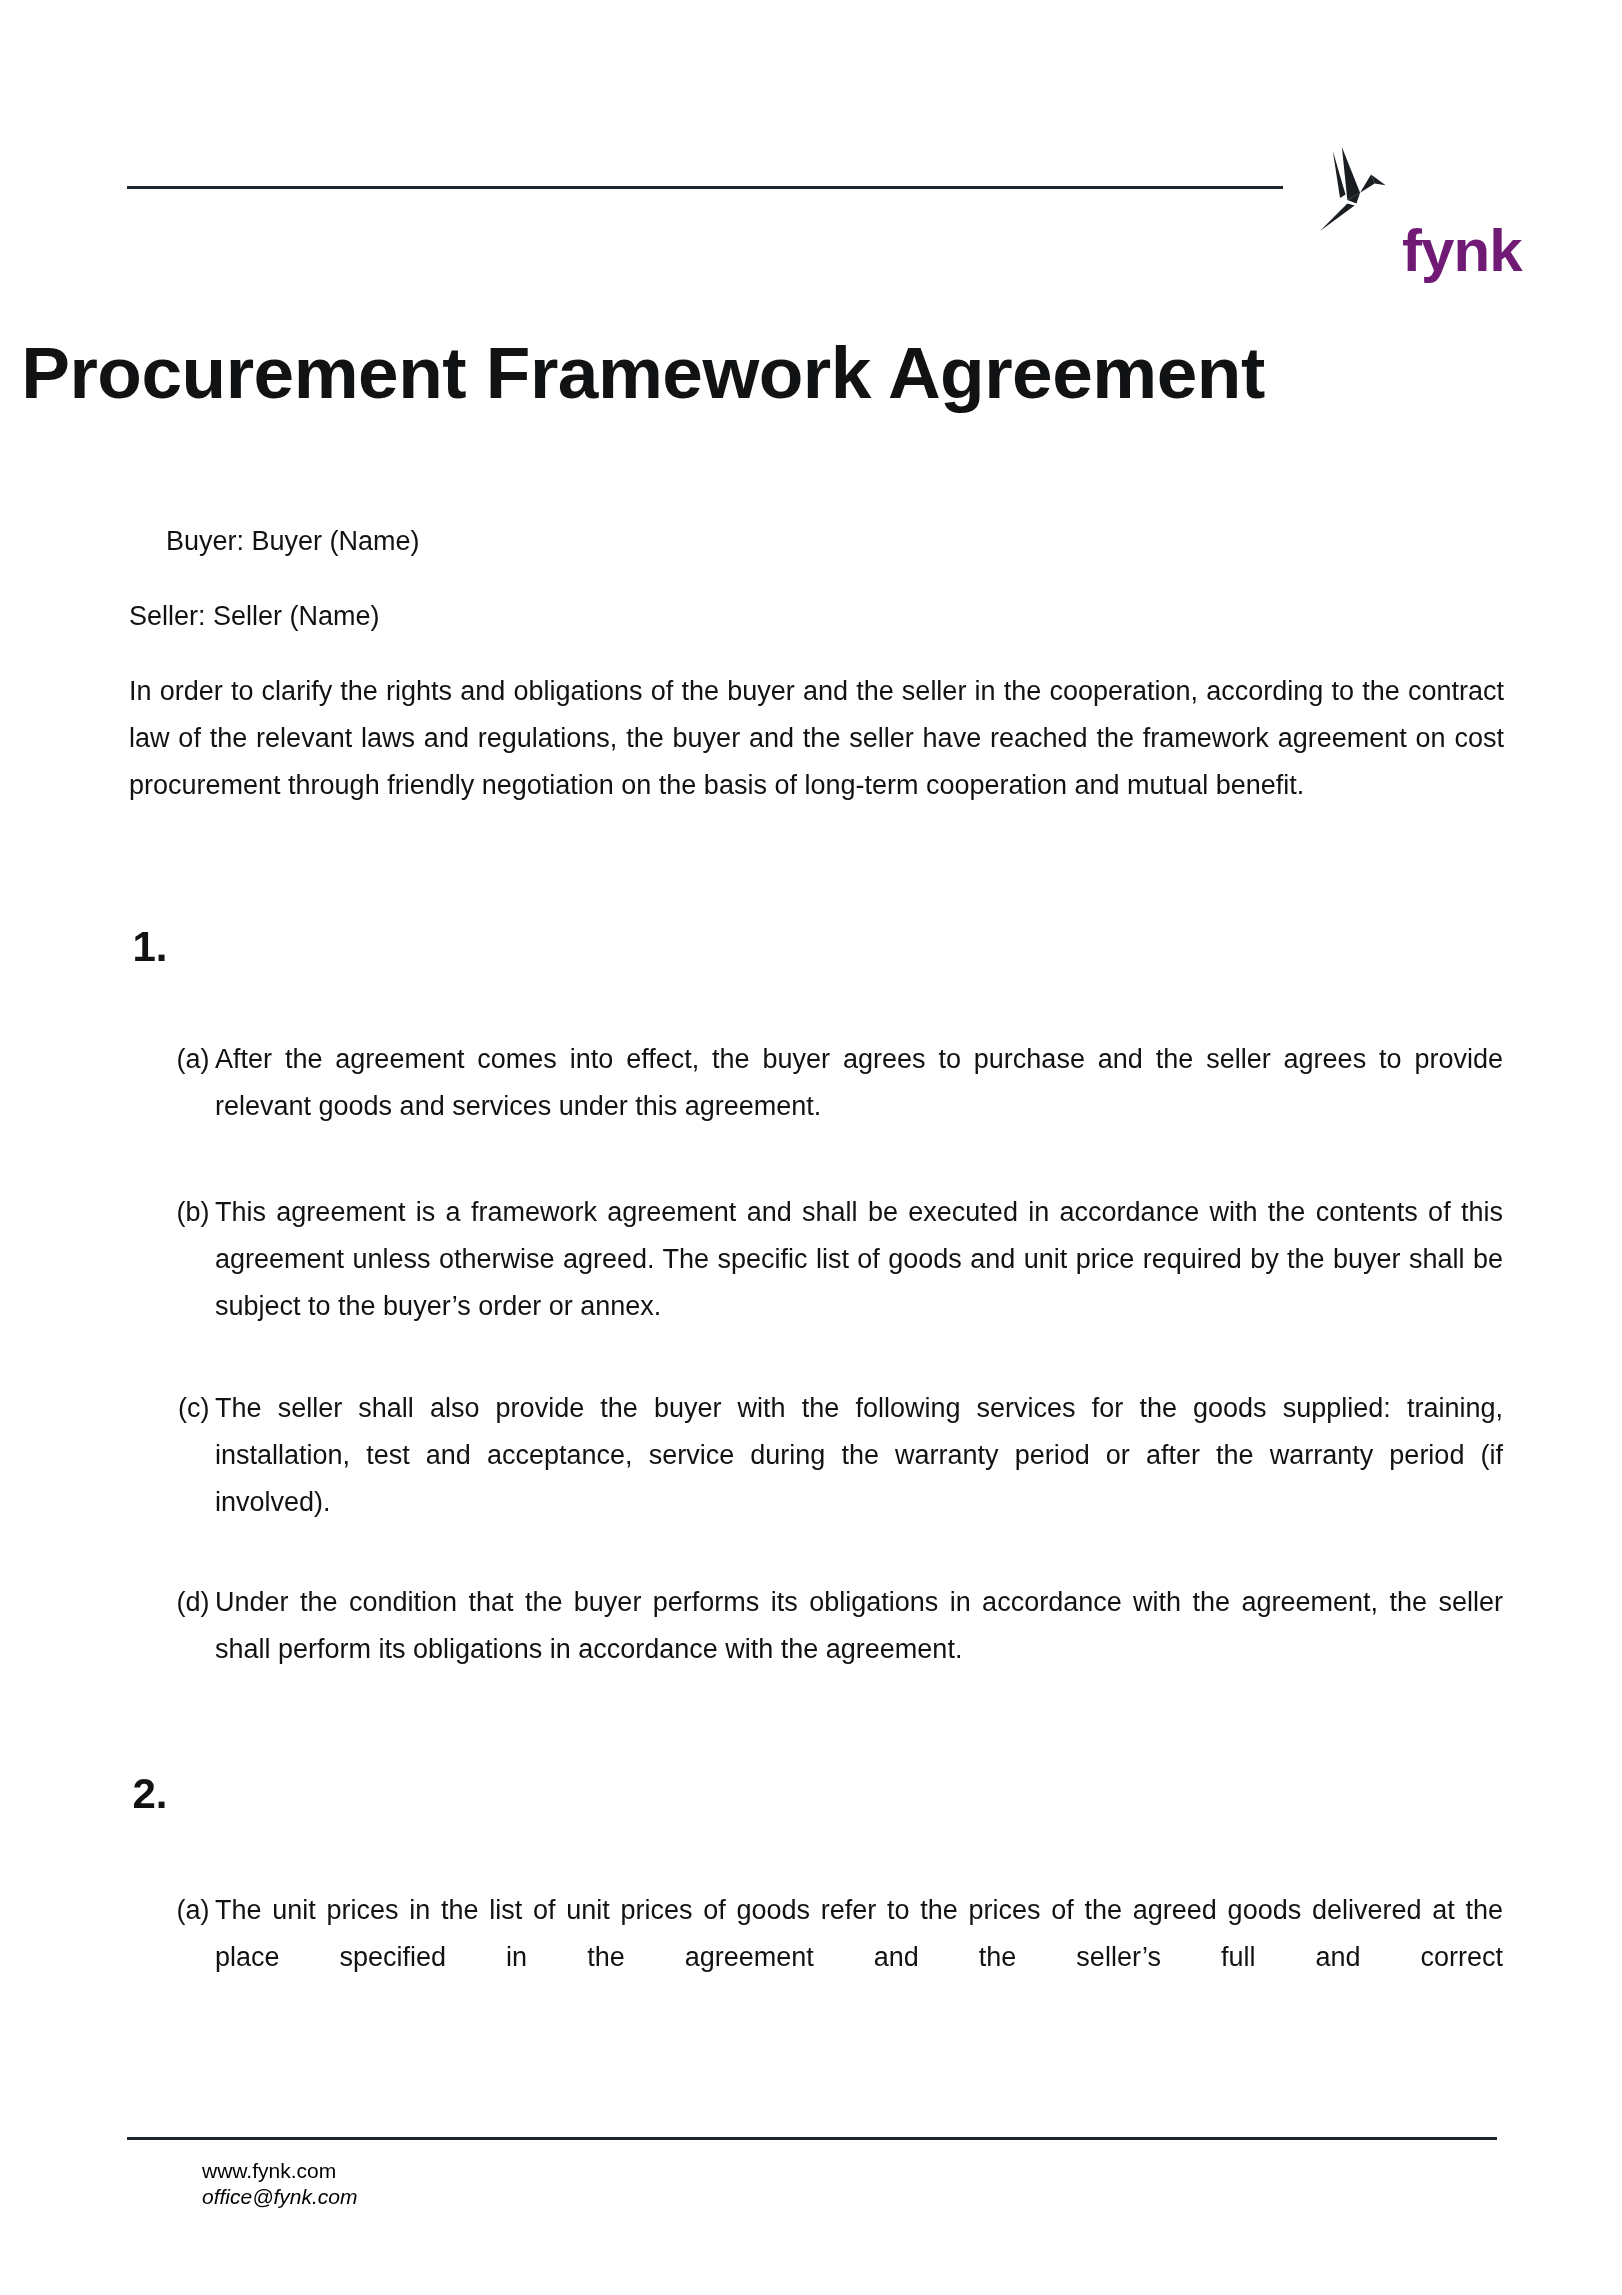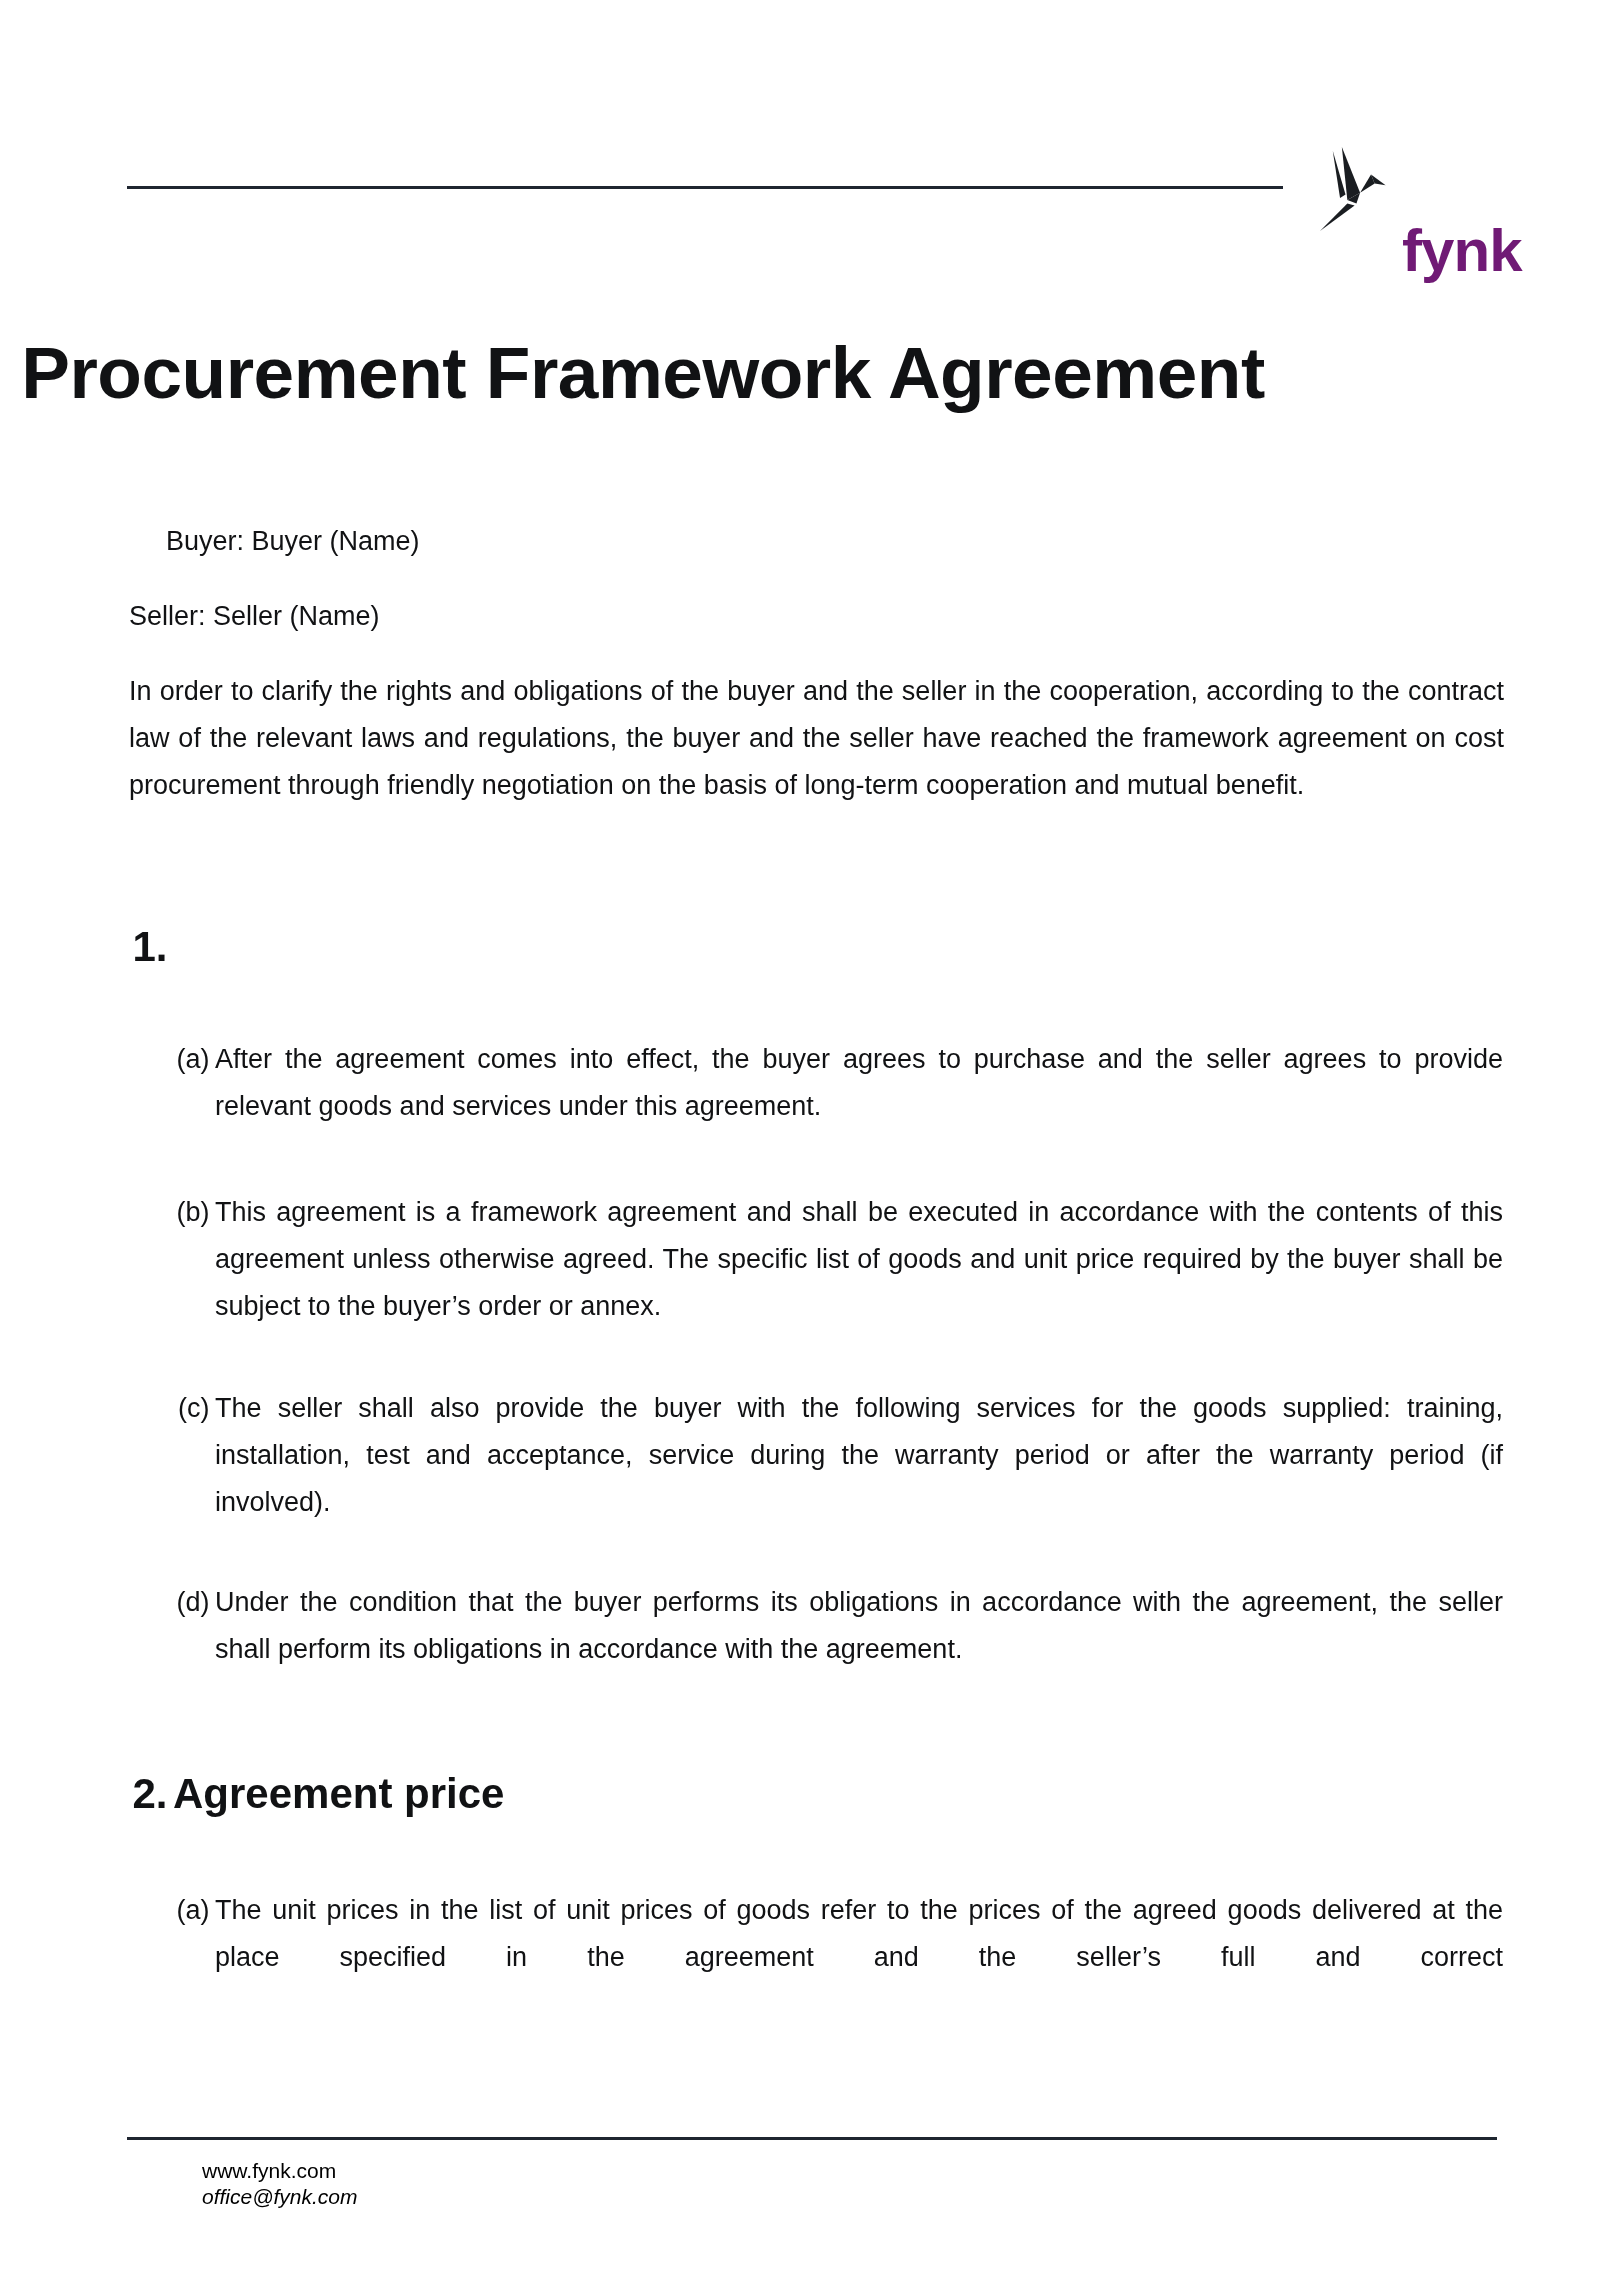--- a/index.html
+++ b/index.html
@@ -64,21 +64,20 @@
   <span>The seller shall also provide the buyer with the following services for the goods supplied: training, installation, test and acceptance, service during the warranty period or after the warranty period (if involved).</span>
 </div>
 
 <div class="item" style="top:1579px;">
   <span class="label">(d)</span>
   <span>Under the condition that the buyer performs its obligations in accordance with the agreement, the seller shall perform its obligations in accordance with the agreement.</span>
 </div>
 
 <div class="h" style="left:173px; top:1766px;">
   <span class="num">2.</span>
-  <span>Agreement price</span>
 </div>
 
 <div class="item" style="top:1887px; text-align-last:justify;">
   <span class="label">(a)</span>
   <span>The unit prices in the list of unit prices of goods refer to the prices of the agreed goods delivered at the place specified in the agreement and the seller’s full and correct</span>
 </div>
 
 <div class="rule" style="left:127px; top:2137px; width:1370px;"></div>
 <div class="footer-text" style="top:2153px;">www.fynk.com</div>
 <div class="footer-text" style="top:2179px;font-style:italic;">office@fynk.com</div>

